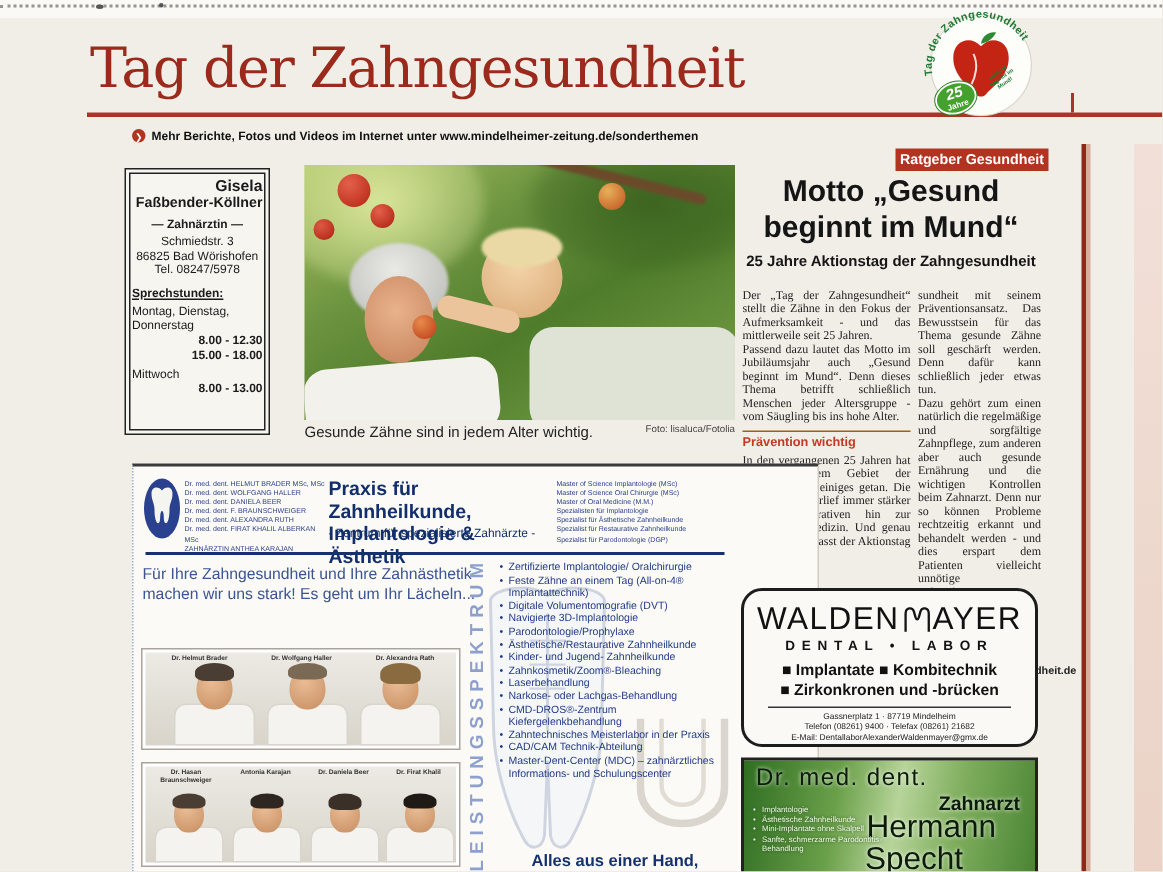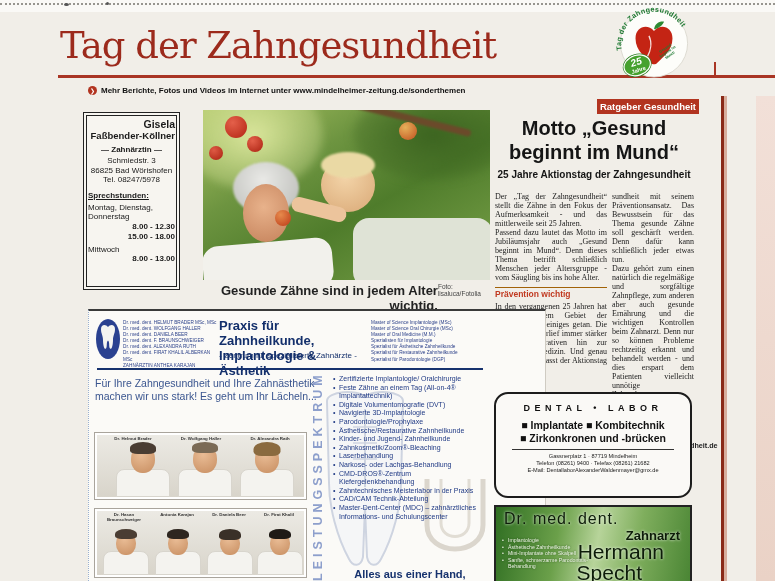--- a/index.html
+++ b/index.html
@@ -41,21 +41,21 @@
   .k-addr{line-height:9.5px;}
   .k-sprech{text-align:left;font-weight:bold;text-decoration:underline;margin:6px 0 3px;}
   .k-days{text-align:left;line-height:9.5px;}
   .k-time{text-align:right;line-height:10px;font-weight:bold;}
 
   
   .photo{left:203px;top:110px;width:287px;height:170px;overflow:hidden;
          background:linear-gradient(150deg,#a9c262 0%,#6d9440 32%,#4f7c2b 58%,#7ba34a 100%);}
   .blob{position:absolute;border-radius:50%;}
   .caption-row{left:203px;top:283px;width:287px;display:flex;justify-content:space-between;}
-  .caption-row .cap{font-size:13px;font-weight:bold;color:#222;text-align:right;}
+  .caption-row .cap{font-size:10px;font-weight:normal;color:#222;text-align:right;}
   .caption-row .credit{font-size:6.5px;color:#444;}
 
   
   .art-title{left:497px;top:116px;width:194px;text-align:center;font-weight:600;
              font-size:20px;line-height:24px;color:#151515;}
   .art-sub{left:497px;top:169px;width:194px;text-align:center;font-weight:bold;font-size:10px;color:#151515;}
   .col{font-family:"Liberation Serif",serif;font-size:8px;line-height:9px;text-align:justify;color:#222;}
   .col p{margin:0;}
   .col1{left:495px;top:192px;width:112px;}
   .col2{left:612px;top:192px;width:82px;}
@@ -378,20 +378,27 @@
       <div class="svc">
           <span class="m">•</span>
           <span>Master-Dent-Center (MDC) – zahnärztliches Informations- und Schulungscenter</span>
         </div>
     </div>
 
     <div class="abs p-footer">Alles aus einer Hand,</div>
   </div>
 
   <div class="abs wm">
+    <div class="wm-name">
+      <span>WALDEN</span>
+      <svg width="20" height="22" viewBox="0 0 22 22" style="margin:0 1px">
+        <path d="M3,21 L3,8 C3,3 8,3 9,6 L10.3,10.5 C11,12.5 12,12.5 12.7,10.5 L14,6 C15,3 20,3 20,8 L20,21" fill="none" stroke="#151515" stroke-width="1.7"></path>
+      </svg>
+      <span>AYER</span>
+    </div>
     <div class="wm-sub">DENTAL • LABOR</div>
     <div class="wm-feat">
       <div>■ Implantate  ■ Kombitechnik</div>
       <div>■ Zirkonkronen und -brücken</div>
     </div>
     <div class="wm-sep"></div>
     <div class="wm-small">
       <div>Gassnerplatz 1 · 87719 Mindelheim</div>
       <div>Telefon (08261) 9400 · Telefax (08261) 21682</div>
       <div>E-Mail: DentallaborAlexanderWaldenmayer@gmx.de</div>

